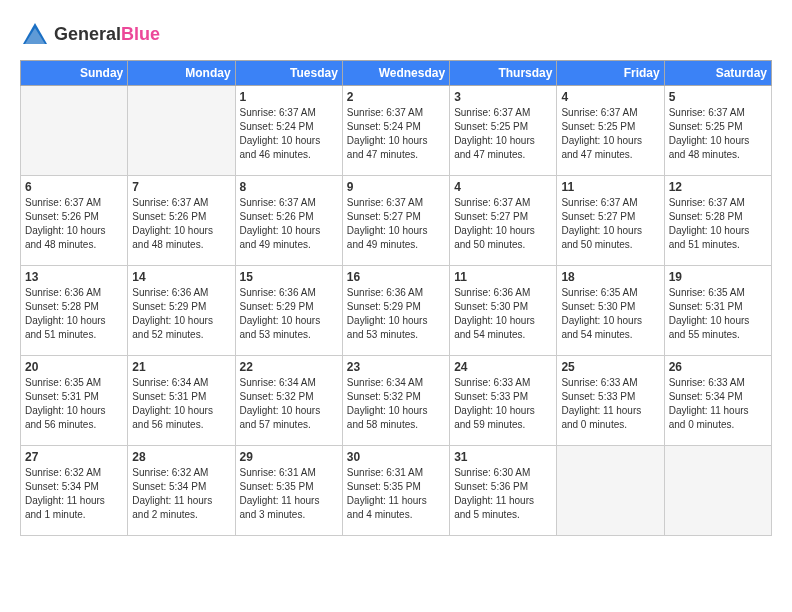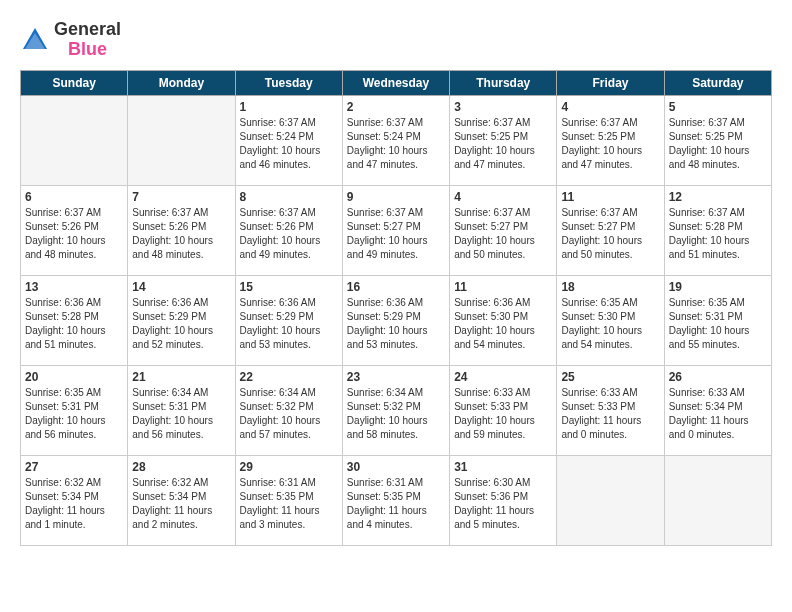--- a/index.html
+++ b/index.html
@@ -15,23 +15,22 @@
       justify-content: space-between;
       align-items: flex-start;
       margin-bottom: 10px;
     }
     .logo {
       display: flex;
       align-items: center;
     }
     .logo-text {
       display: flex;
-      flex-direction: column;
+      flex-direction: row;
       line-height: 1.1;
-      text-align: center;
     }
     .logo-general {
       font-size: 18px;
       font-weight: bold;
       color: #333;
     }
     .logo-blue {
       font-size: 18px;
       font-weight: bold;
       color: #ec4899;
@@ -52,26 +51,26 @@
     .location-title {
       font-size: 16px;
       color: #333;
     }
     table {
       width: 100%;
       border-collapse: collapse;
       table-layout: fixed;
     }
     th {
-      background-color: #0c4a6e;
+      background-color: #3b82f6;
       color: #fff;
       font-size: 12px;
       font-weight: bold;
       padding: 5px 4px;
-      text-align: center;
+      text-align: right;
       border: 1px solid #aaa;
     }
     td {
       border: 1px solid #ccc;
       vertical-align: top;
       padding: 4px 4px;
       font-size: 10px;
       color: #333;
       background: #fff;
       min-height: 80px;

